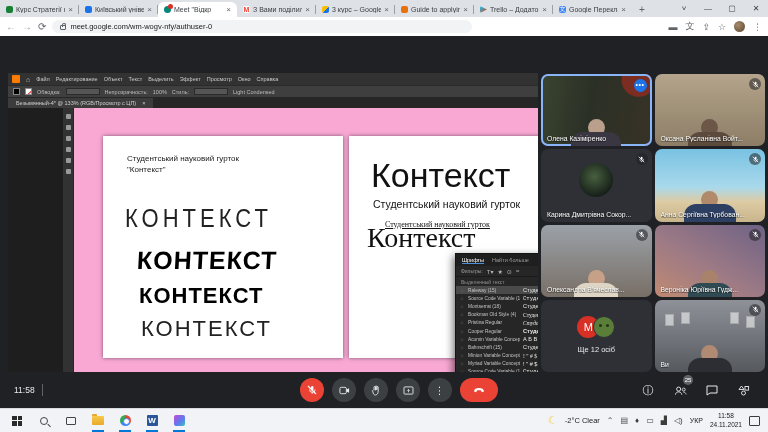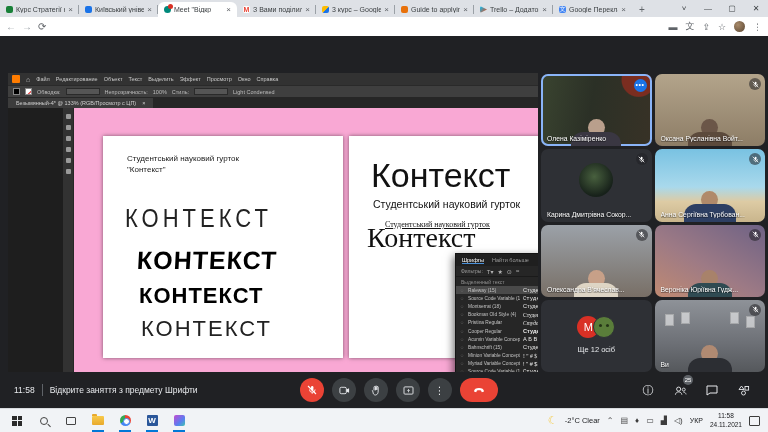--- a/index.html
+++ b/index.html
@@ -246,20 +246,24 @@
       <span>—</span>
       <span>▢</span>
       <span>✕</span>
     </div>
   </div>
 
   <div class="addressbar">
     <span class="navic">←</span>
     <span class="navic">→</span>
     <span class="navic dark">⟳</span>
+    <div class="omnibox">
+      <span class="lock"></span>
+      <span class="url">meet.google.com/wm-wogv-nfy/authuser-0</span>
+    </div>
     <div class="barright">
       <span class="ic">▬</span>
       <span class="ic">文</span>
       <span class="ic">⇪</span>
       <span class="ic">☆</span>
       <span class="avatar-sm"></span>
       <span class="ic">⋮</span>
     </div>
   </div>
 
@@ -534,21 +538,20 @@
           </svg>
         </span>
       <span class="pname">Ви</span>
     </div>
   </div>
 
   <div class="meetbar">
     <div class="mb-left">
       <span class="mb-time">11:58</span>
       <span class="mb-div"></span>
-      <span class="mb-title">Відкрите заняття з предмету Шрифти</span>
     </div>
     <div class="mb-center">
       <span class="cbtn red">
           <svg width="10" height="10" viewBox="0 0 10 10">
             <rect x="4" y="1" width="2.4" height="4.5" rx="1.2" fill="#fff"></rect>
             <path d="M2.5 4.5a2.8 2.8 0 0 0 5.6 0M5.2 7.3v1.5" stroke="#fff" stroke-width=".9" fill="none"></path>
             <line x1="1" y1="1" x2="9" y2="9" stroke="#fff" stroke-width="1.1"></line>
           </svg>
         </span>
       <span class="cbtn">

